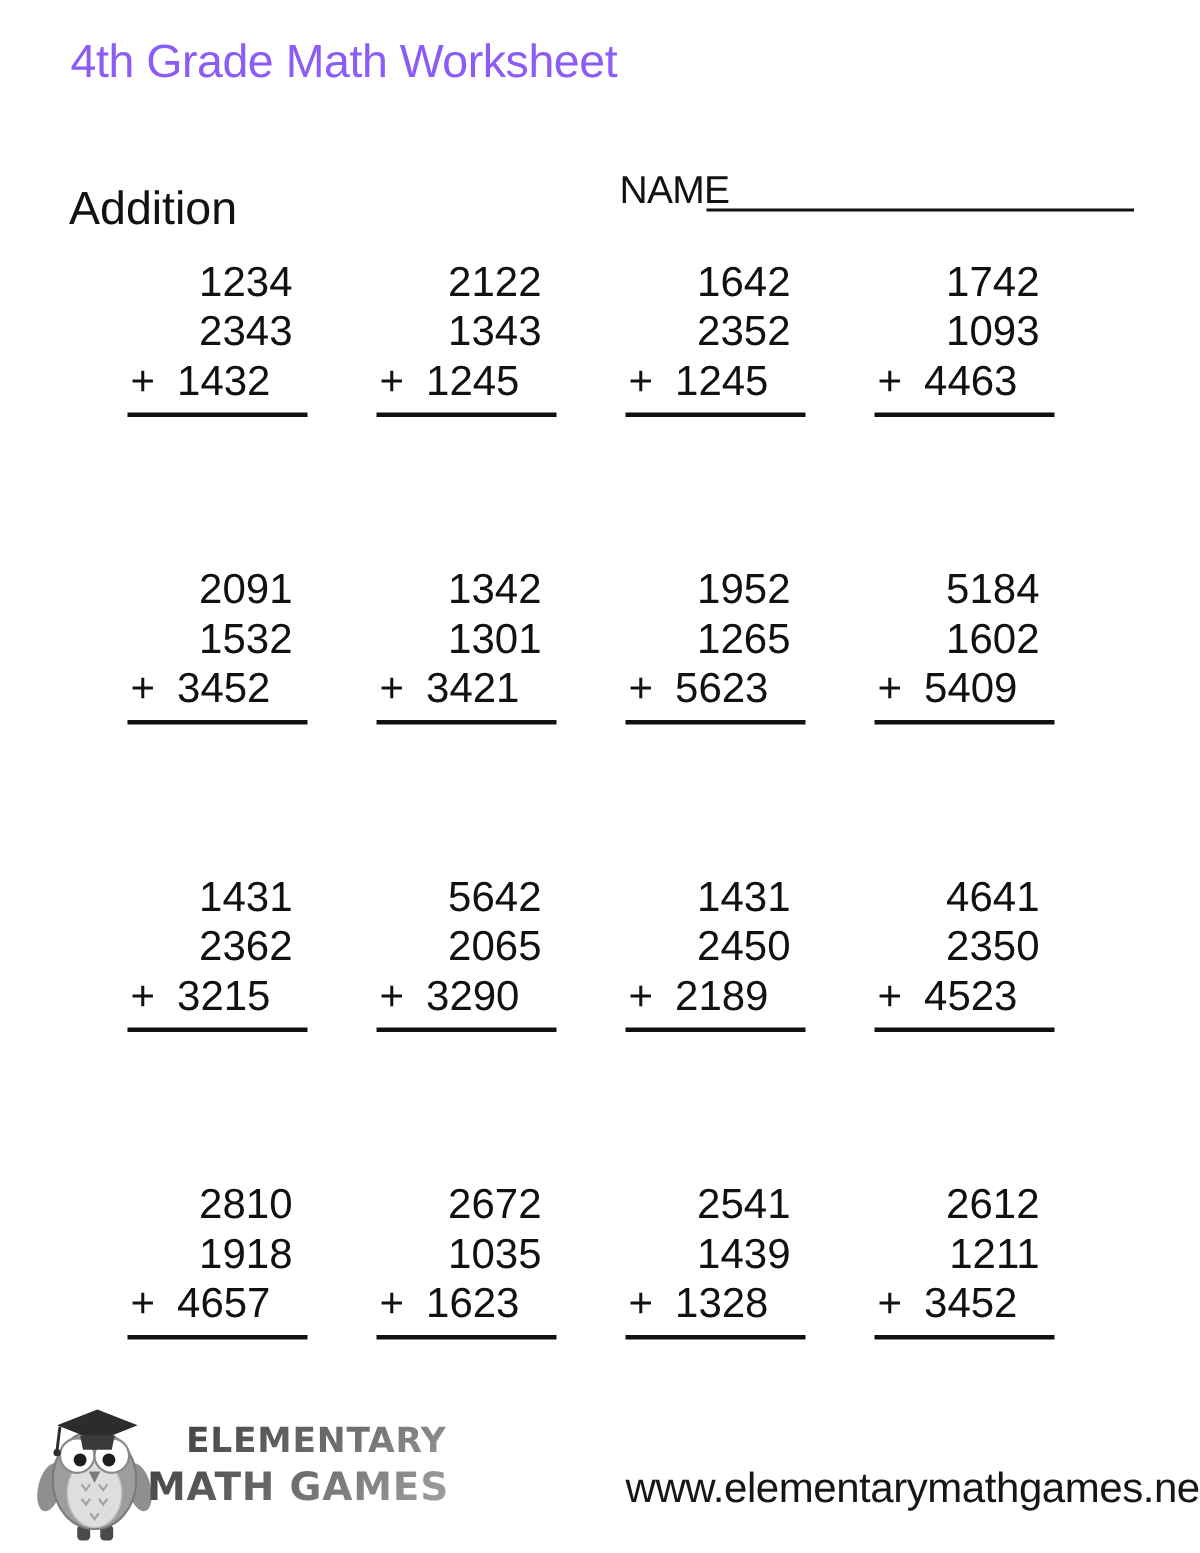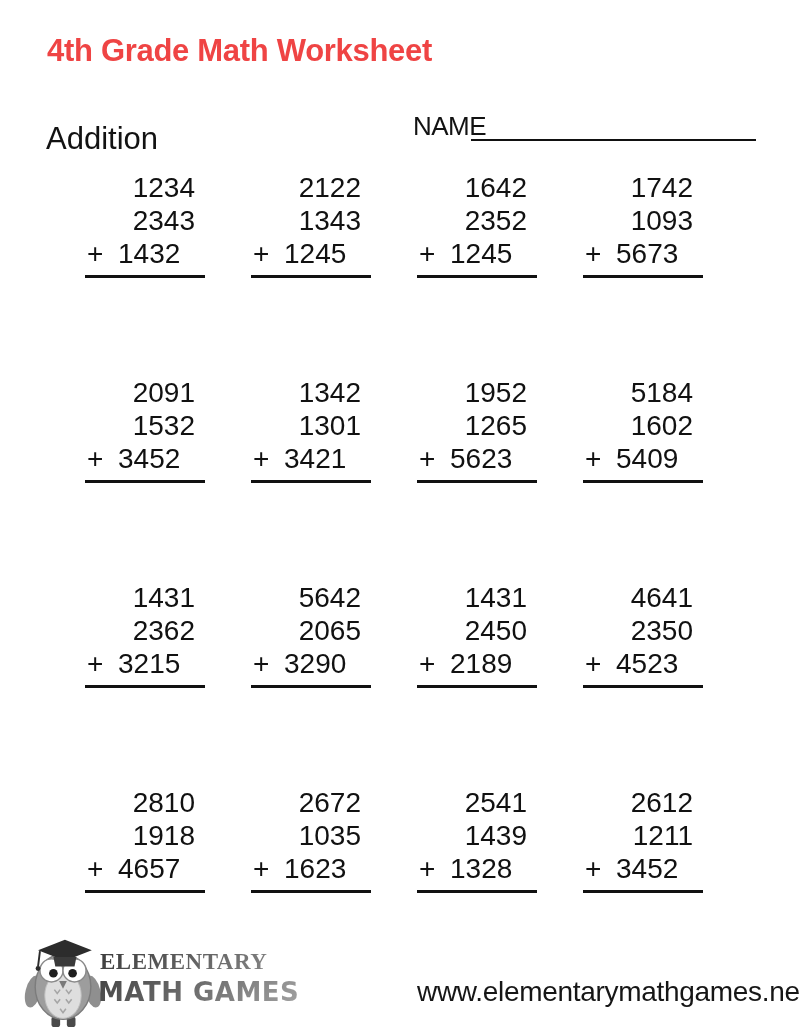--- a/index.html
+++ b/index.html
@@ -10,25 +10,25 @@
     background: #ffffff;
     font-family: "Liberation Sans", sans-serif;
     color: #111111;
     overflow: hidden;
   }
 
   
   .title {
     position: absolute;
     left: 47px;
-    top: 33px;
+    top: 23px;
     font-size: 31px;
-    font-weight: 700;
+    font-weight: 400;
     letter-spacing: -0.3px;
-    color: #ef4444;
+    color: #8b5cf6;
   }
   .section-heading {
     position: absolute;
     left: 46px;
     top: 101px;
     font-size: 31px;
     font-weight: 400;
     color: #121212;
     margin-top: 20px;
   }
@@ -93,22 +93,21 @@
     line-height: 1.0;
     color: #6b6b6b;
     background: linear-gradient(135deg, #3b3b3b 0%, #6f6f6f 55%, #a2a2a2 100%);
     -webkit-background-clip: text;
     background-clip: text;
     -webkit-text-fill-color: transparent;
   }
   .logo-line1 {
     font-size: 23px;
     letter-spacing: 0.5px;
-    margin-left: 2px;
-    font-family: Liberation Serif, serif;
+    margin-left: 26px;
   }
   .logo-line2 {
     font-size: 26px;
     letter-spacing: 0.5px;
     margin-top: 6px;
   }
   .site-url {
     position: absolute;
     left: 417px;
     top: 976px;
@@ -155,21 +154,21 @@
         <span class="plus">+</span>
         <span class="addend a3">1245</span>
       </div>
     </div>
 
     <div class="problem">
       <div class="addend a1">1742</div>
       <div class="addend a2">1093</div>
       <div class="last-row">
         <span class="plus">+</span>
-        <span class="addend a3">5673</span>
+        <span class="addend a3">4463</span>
       </div>
     </div>
 
     <div class="problem">
       <div class="addend a1">2091</div>
       <div class="addend a2">1532</div>
       <div class="last-row">
         <span class="plus">+</span>
         <span class="addend a3">3452</span>
       </div>

